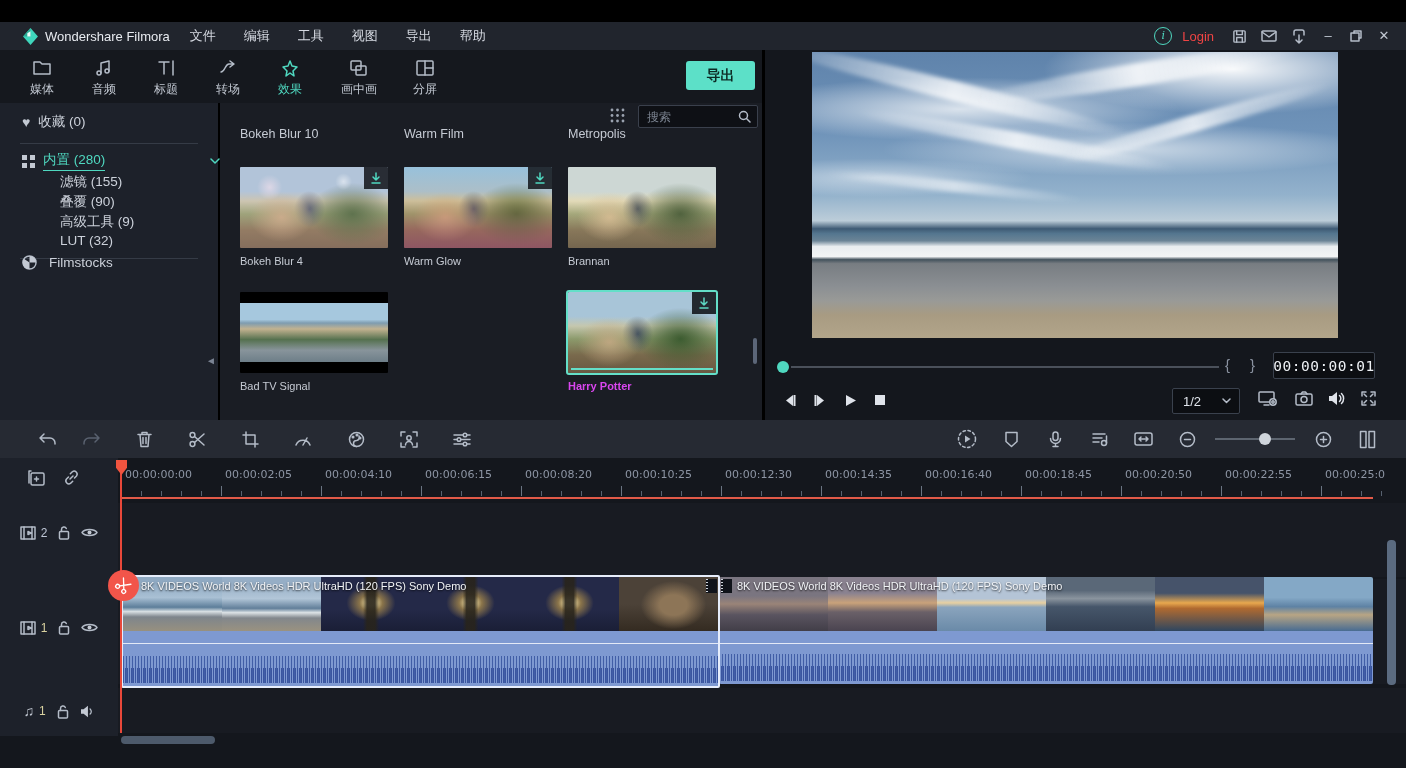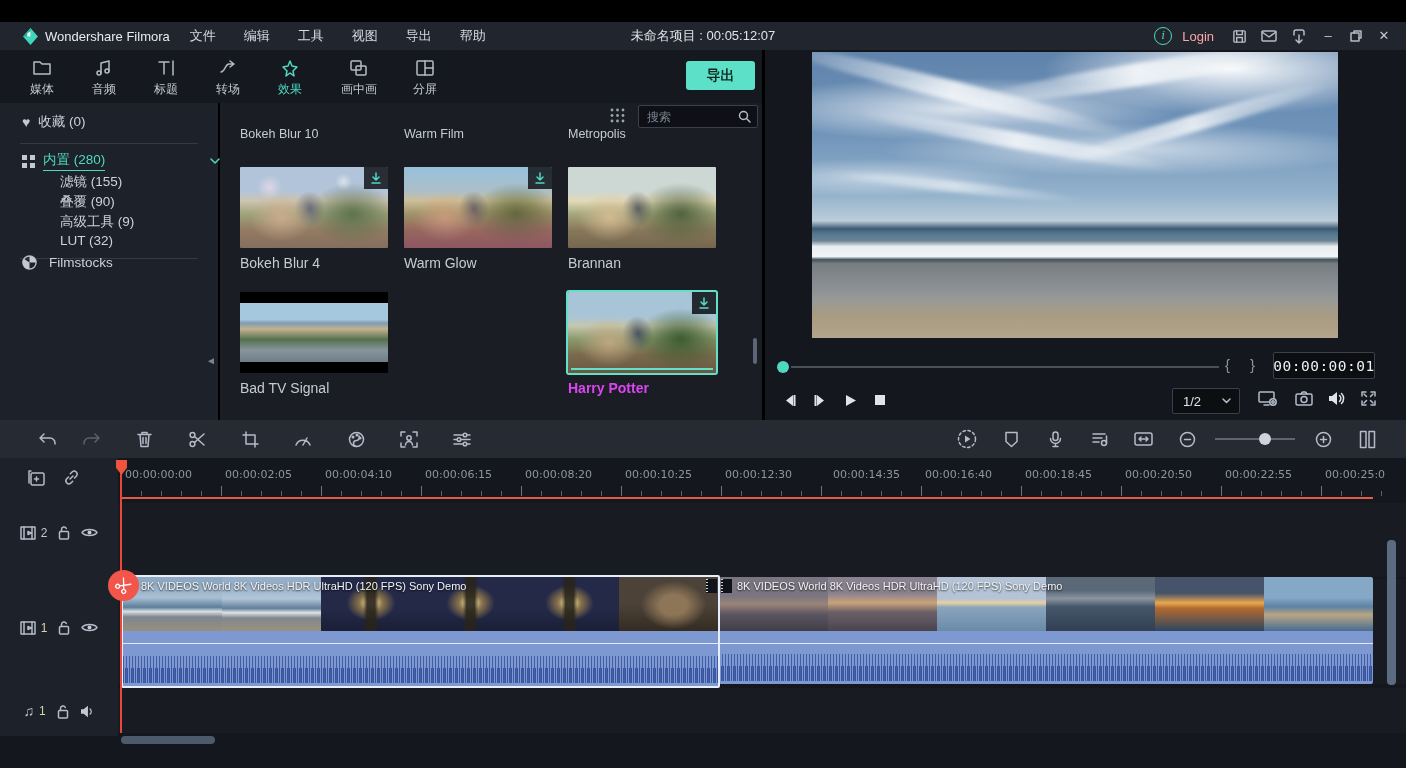--- a/index.html
+++ b/index.html
@@ -10,21 +10,21 @@
   svg.ic{display:block;stroke:#b4bcc8;fill:none;stroke-width:1.5;stroke-linecap:round;stroke-linejoin:round;}
 
   
   #appbar{left:0;top:22px;width:1406px;height:28px;background:#21252d;display:flex;align-items:center;}
   .menu-item{font-size:13px;color:#d6dae2;padding:0 14px;line-height:28px;}
   #appname{font-size:13px;color:#e8ebf0;margin:0 6px 0 6px;white-space:nowrap;}
   #project-title{position:absolute;left:0;right:0;text-align:center;font-size:13px;color:#dfe3ea;pointer-events:none;}
   .winbtn{width:28px;text-align:center;color:#c2c8d2;font-size:13px;line-height:28px;}
   #info-badge{width:16px;height:16px;border:1.4px solid #4fd8c0;border-radius:50%;color:#4fd8c0;
               font-size:11px;line-height:16px;text-align:center;font-family:"DejaVu Serif",serif;font-style:italic;}
-  #login-label{font-size:13px;color:#fca5a5;margin:0 10px;}
+  #login-label{font-size:13px;color:#ef4444;margin:0 10px;}
 
   
   #ribbon{left:0;top:50px;width:762px;height:53px;background:#15181e;}
   .tab{position:absolute;top:8px;width:56px;display:flex;flex-direction:column;align-items:center;gap:3px;}
   .tab .tlabel{font-size:12px;color:#c3c9d3;white-space:nowrap;}
   .tab.active .tlabel{color:#4fd8c0;}
   .tab.active svg.ic{stroke:#4fd8c0;}
   .tab.active::after{content:"";position:absolute;left:6px;right:6px;bottom:-9px;height:2px;background:#4fd8c0;}
   #export-btn{left:686px;top:11px;width:69px;height:29px;background:#5ce0c8;border-radius:3px;
               color:#0d2a24;font-size:14px;font-weight:bold;display:flex;align-items:center;justify-content:center;}
@@ -60,21 +60,21 @@
                  radial-gradient(circle 12px at 70% 18%, rgba(255,255,255,.5), transparent 70%),
                  rgba(255,205,220,.18);}
   .t-warm .tint{background:linear-gradient(180deg, rgba(120,190,230,.25), rgba(255,170,90,.18) 40%, rgba(196,80,150,.4));}
   .t-brannan{filter:sepia(.35) saturate(.9) brightness(1.05);}
   .t-grey{filter:grayscale(1) brightness(1.12) contrast(.92);}
   .t-grey .tint{background:linear-gradient(90deg, rgba(210,212,215,.85) 0 30%, rgba(210,212,215,.15) 36% 63%, rgba(205,207,210,.85) 70% 100%);}
   .t-hp{filter:saturate(.85) contrast(1.05);}
   .t-badtv{background:#000;}
   .t-badtv .inner{position:absolute;left:0;right:0;top:11px;bottom:11px;
       background:linear-gradient(180deg,#a6c8de 0 28%,#7e9cb0 34%,#c2b290 44%,#55714f 62%,#88949b 80%,#6d7e88 100%);}
-  .fx-name{position:absolute;top:88px;font-size:14px;color:#c6cbd4;}
+  .fx-name{position:absolute;top:88px;font-size:11px;color:#c6cbd4;}
   .fx-card.selected .fx-thumb{outline:2px solid #55dfc5;outline-offset:0;}
   .fx-card.selected .fx-name{color:#d946ef;font-weight:bold;}
   .dl-badge{position:absolute;top:0;right:0;width:24px;height:22px;background:rgba(16,19,24,.85);
             display:flex;align-items:center;justify-content:center;}
   .hp-progress{position:absolute;left:3px;right:3px;bottom:3px;height:2px;background:#55dfc5;}
   #fx-scroll{left:533px;top:235px;width:4px;height:26px;background:#5c6activ;background:#5c6678;border-radius:2px;}
 
   
   #preview{left:765px;top:50px;width:641px;height:370px;background:#14171d;}
   #video{position:absolute;left:47px;top:2px;width:526px;height:286px;overflow:hidden;background:
@@ -169,21 +169,20 @@
         <path d="M8 0 L1 8 L8 8 Z" fill="#2aa893"></path>
         <path d="M5 5 L8 3 L8 8 L5 8 Z" fill="#eafffb"></path>
     </svg>
     <span id="appname">Wondershare Filmora</span>
     <span class="menu-item">文件</span>
     <span class="menu-item">编辑</span>
     <span class="menu-item">工具</span>
     <span class="menu-item">视图</span>
     <span class="menu-item">导出</span>
     <span class="menu-item">帮助</span>
-    <div id="project-title">未命名项目 : 00:05:12:07</div>
     <div style="margin-left:auto;display:flex;align-items:center;z-index:2;">
       <div id="info-badge">i</div>
       <span id="login-label">Login</span>
       <div class="tbtn" style="margin:0 2px;">
         <svg class="ic" width="15" height="15" viewBox="0 0 16 16">
             <rect x="2" y="2" width="12" height="12" rx="1"></rect>
             <path d="M5 2 v4 h6 v-4 M5 14 v-5 h6 v5"></path>
           </svg>
       </div>
       <div class="tbtn" style="margin:0 2px;">
@@ -588,21 +587,21 @@
     </div>
 
     <div class="abs" style="left:118px;top:0;right:0;height:42px;"></div>
     <span class="ruler-label" style="left:125px;">00:00:00:00</span>
     <span class="ruler-label" style="left:225px;">00:00:02:05</span>
     <span class="ruler-label" style="left:325px;">00:00:04:10</span>
     <span class="ruler-label" style="left:425px;">00:00:06:15</span>
     <span class="ruler-label" style="left:525px;">00:00:08:20</span>
     <span class="ruler-label" style="left:625px;">00:00:10:25</span>
     <span class="ruler-label" style="left:725px;">00:00:12:30</span>
-    <span class="ruler-label" style="left:825px;margin-left:8px;">00:00:14:35</span>
+    <span class="ruler-label" style="left:825px;">00:00:14:35</span>
     <span class="ruler-label" style="left:925px;">00:00:16:40</span>
     <span class="ruler-label" style="left:1025px;">00:00:18:45</span>
     <span class="ruler-label" style="left:1125px;">00:00:20:50</span>
     <span class="ruler-label" style="left:1225px;">00:00:22:55</span>
     <span class="ruler-label" style="left:1325px;">00:00:25:0</span>
     <div id="ticks-small" class="abs"></div>
     <div id="ticks-big" class="abs"></div>
     <div id="ruler-redline" class="abs"></div>
 
     <div class="lane" style="top:45px;height:74px;"></div>

